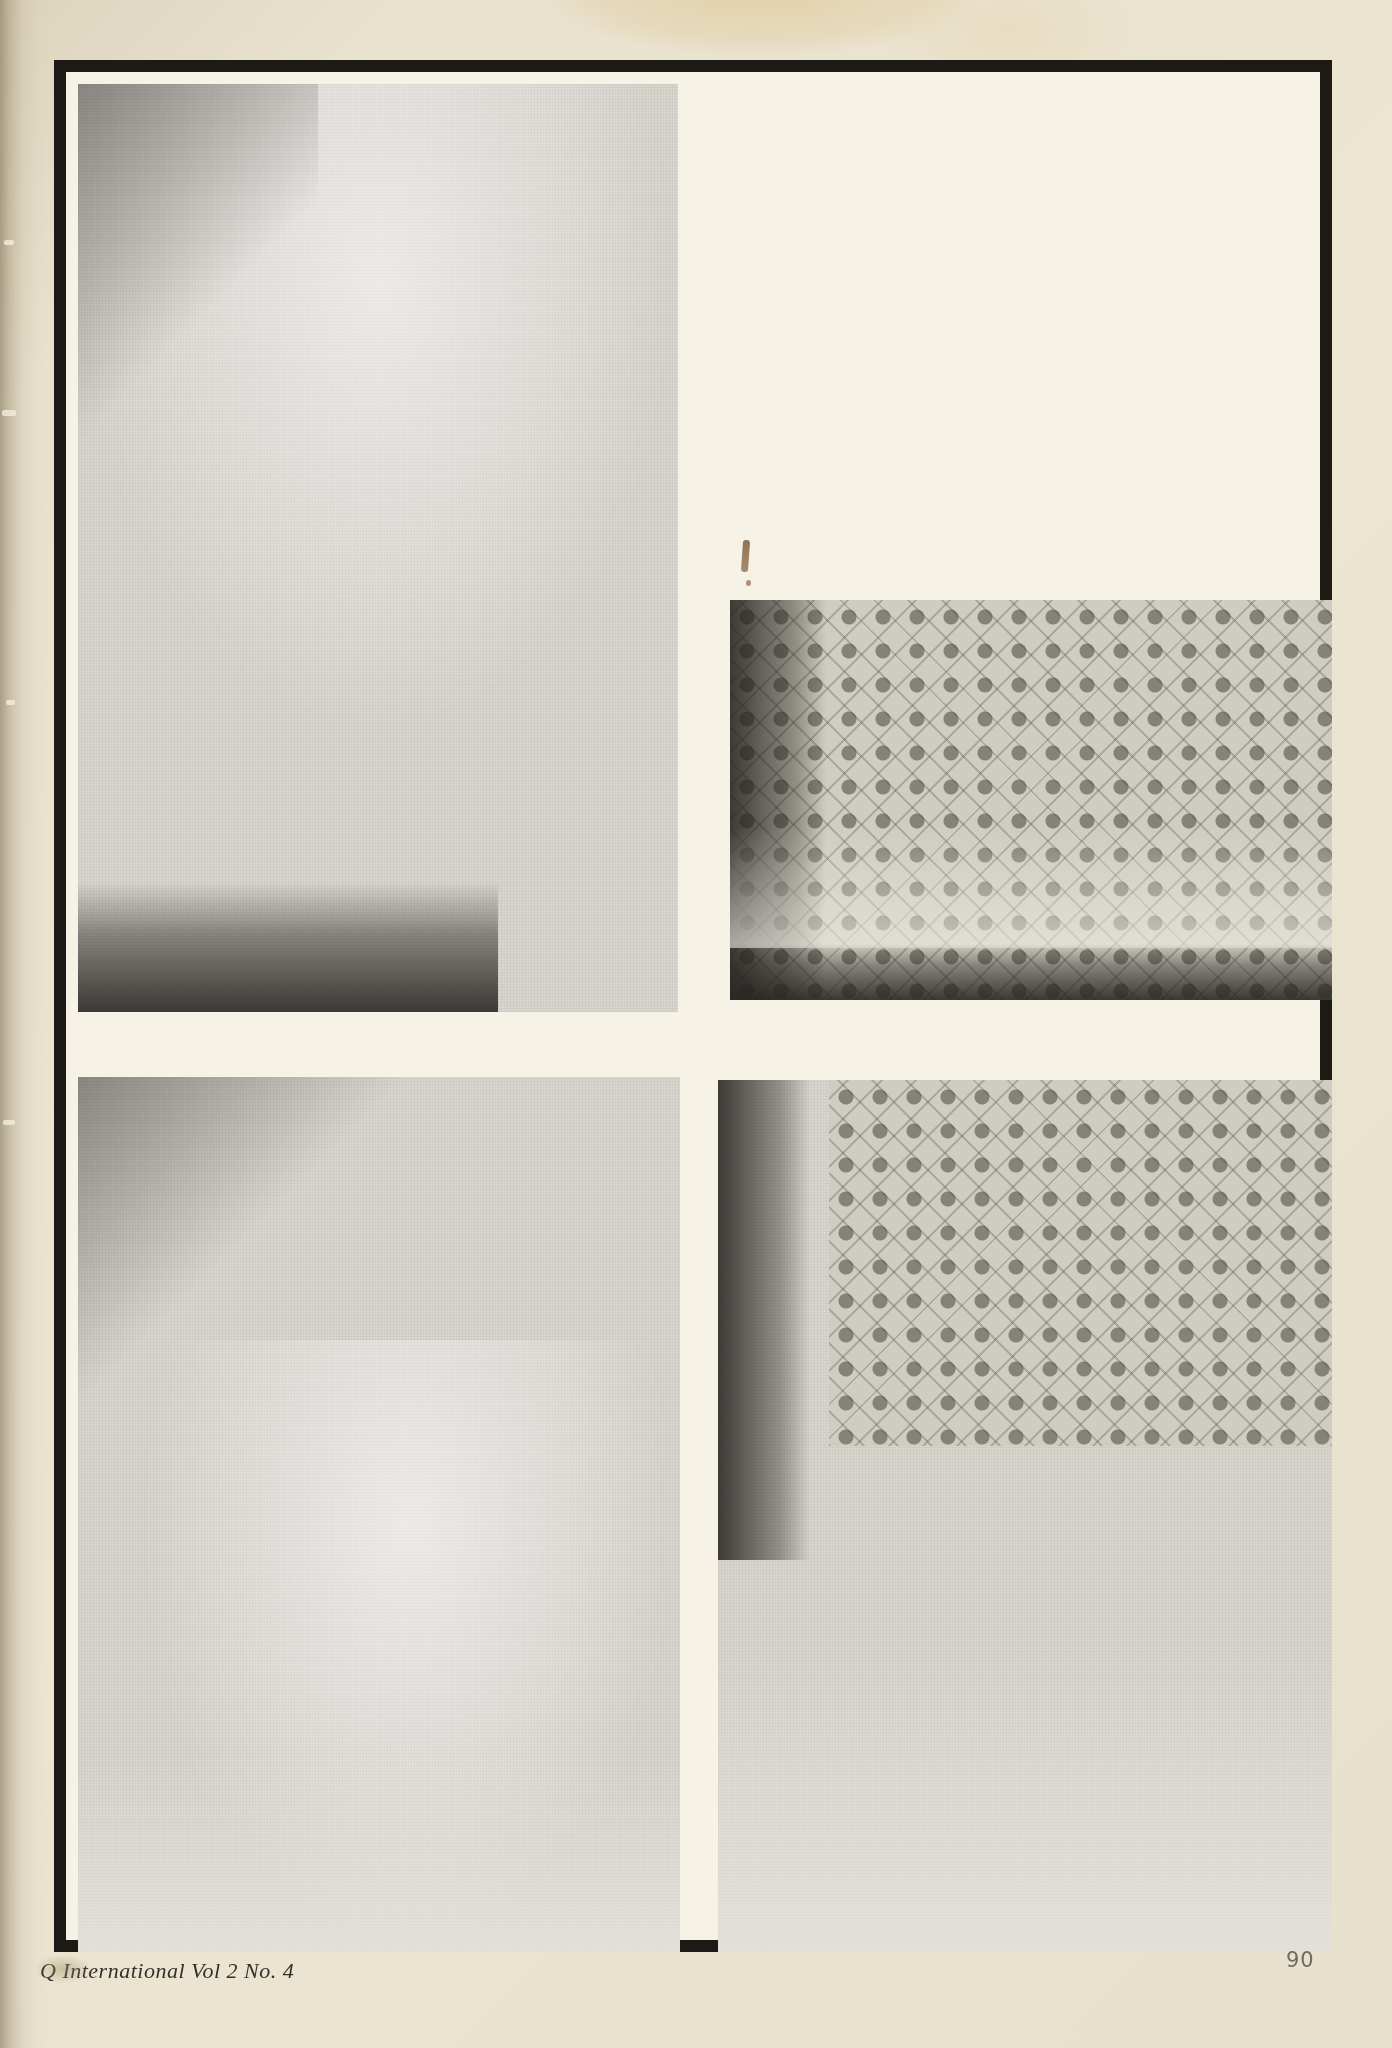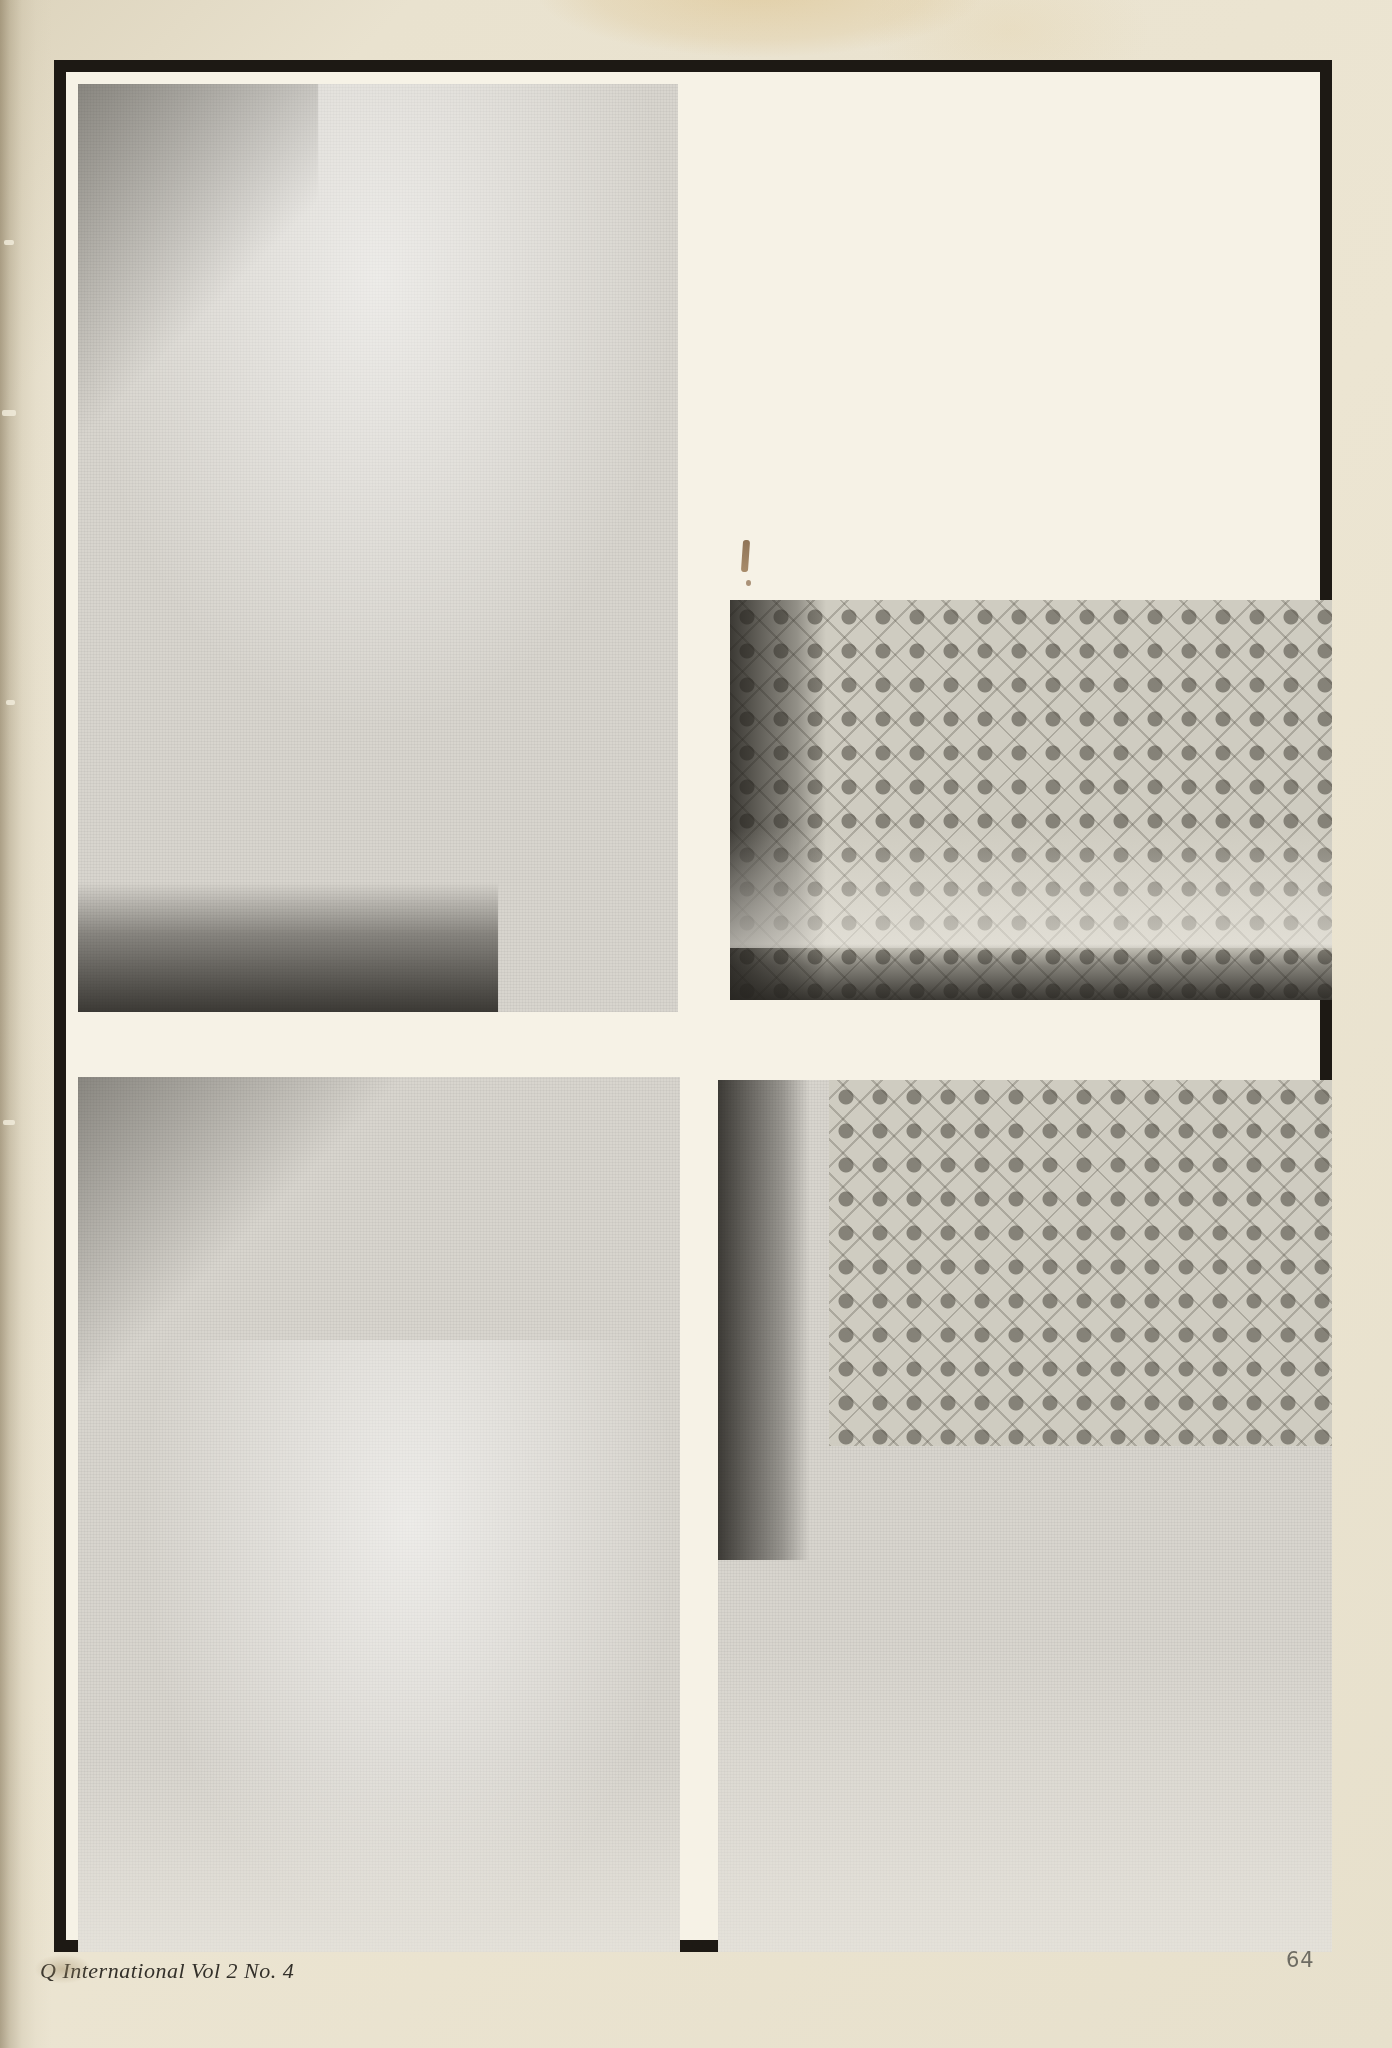--- a/index.html
+++ b/index.html
@@ -142,15 +142,15 @@
   </div>
 
   <div class="speck"></div>
   <div class="speck-dot"></div>
 
   <div class="footer-caption">
     <span class="smudge"></span>
     <span>Q International Vol 2 No. 4</span>
   </div>
 
-  <div class="page-number">64</div>
+  <div class="page-number">90</div>
 
 </div>
 
 </body></html>

